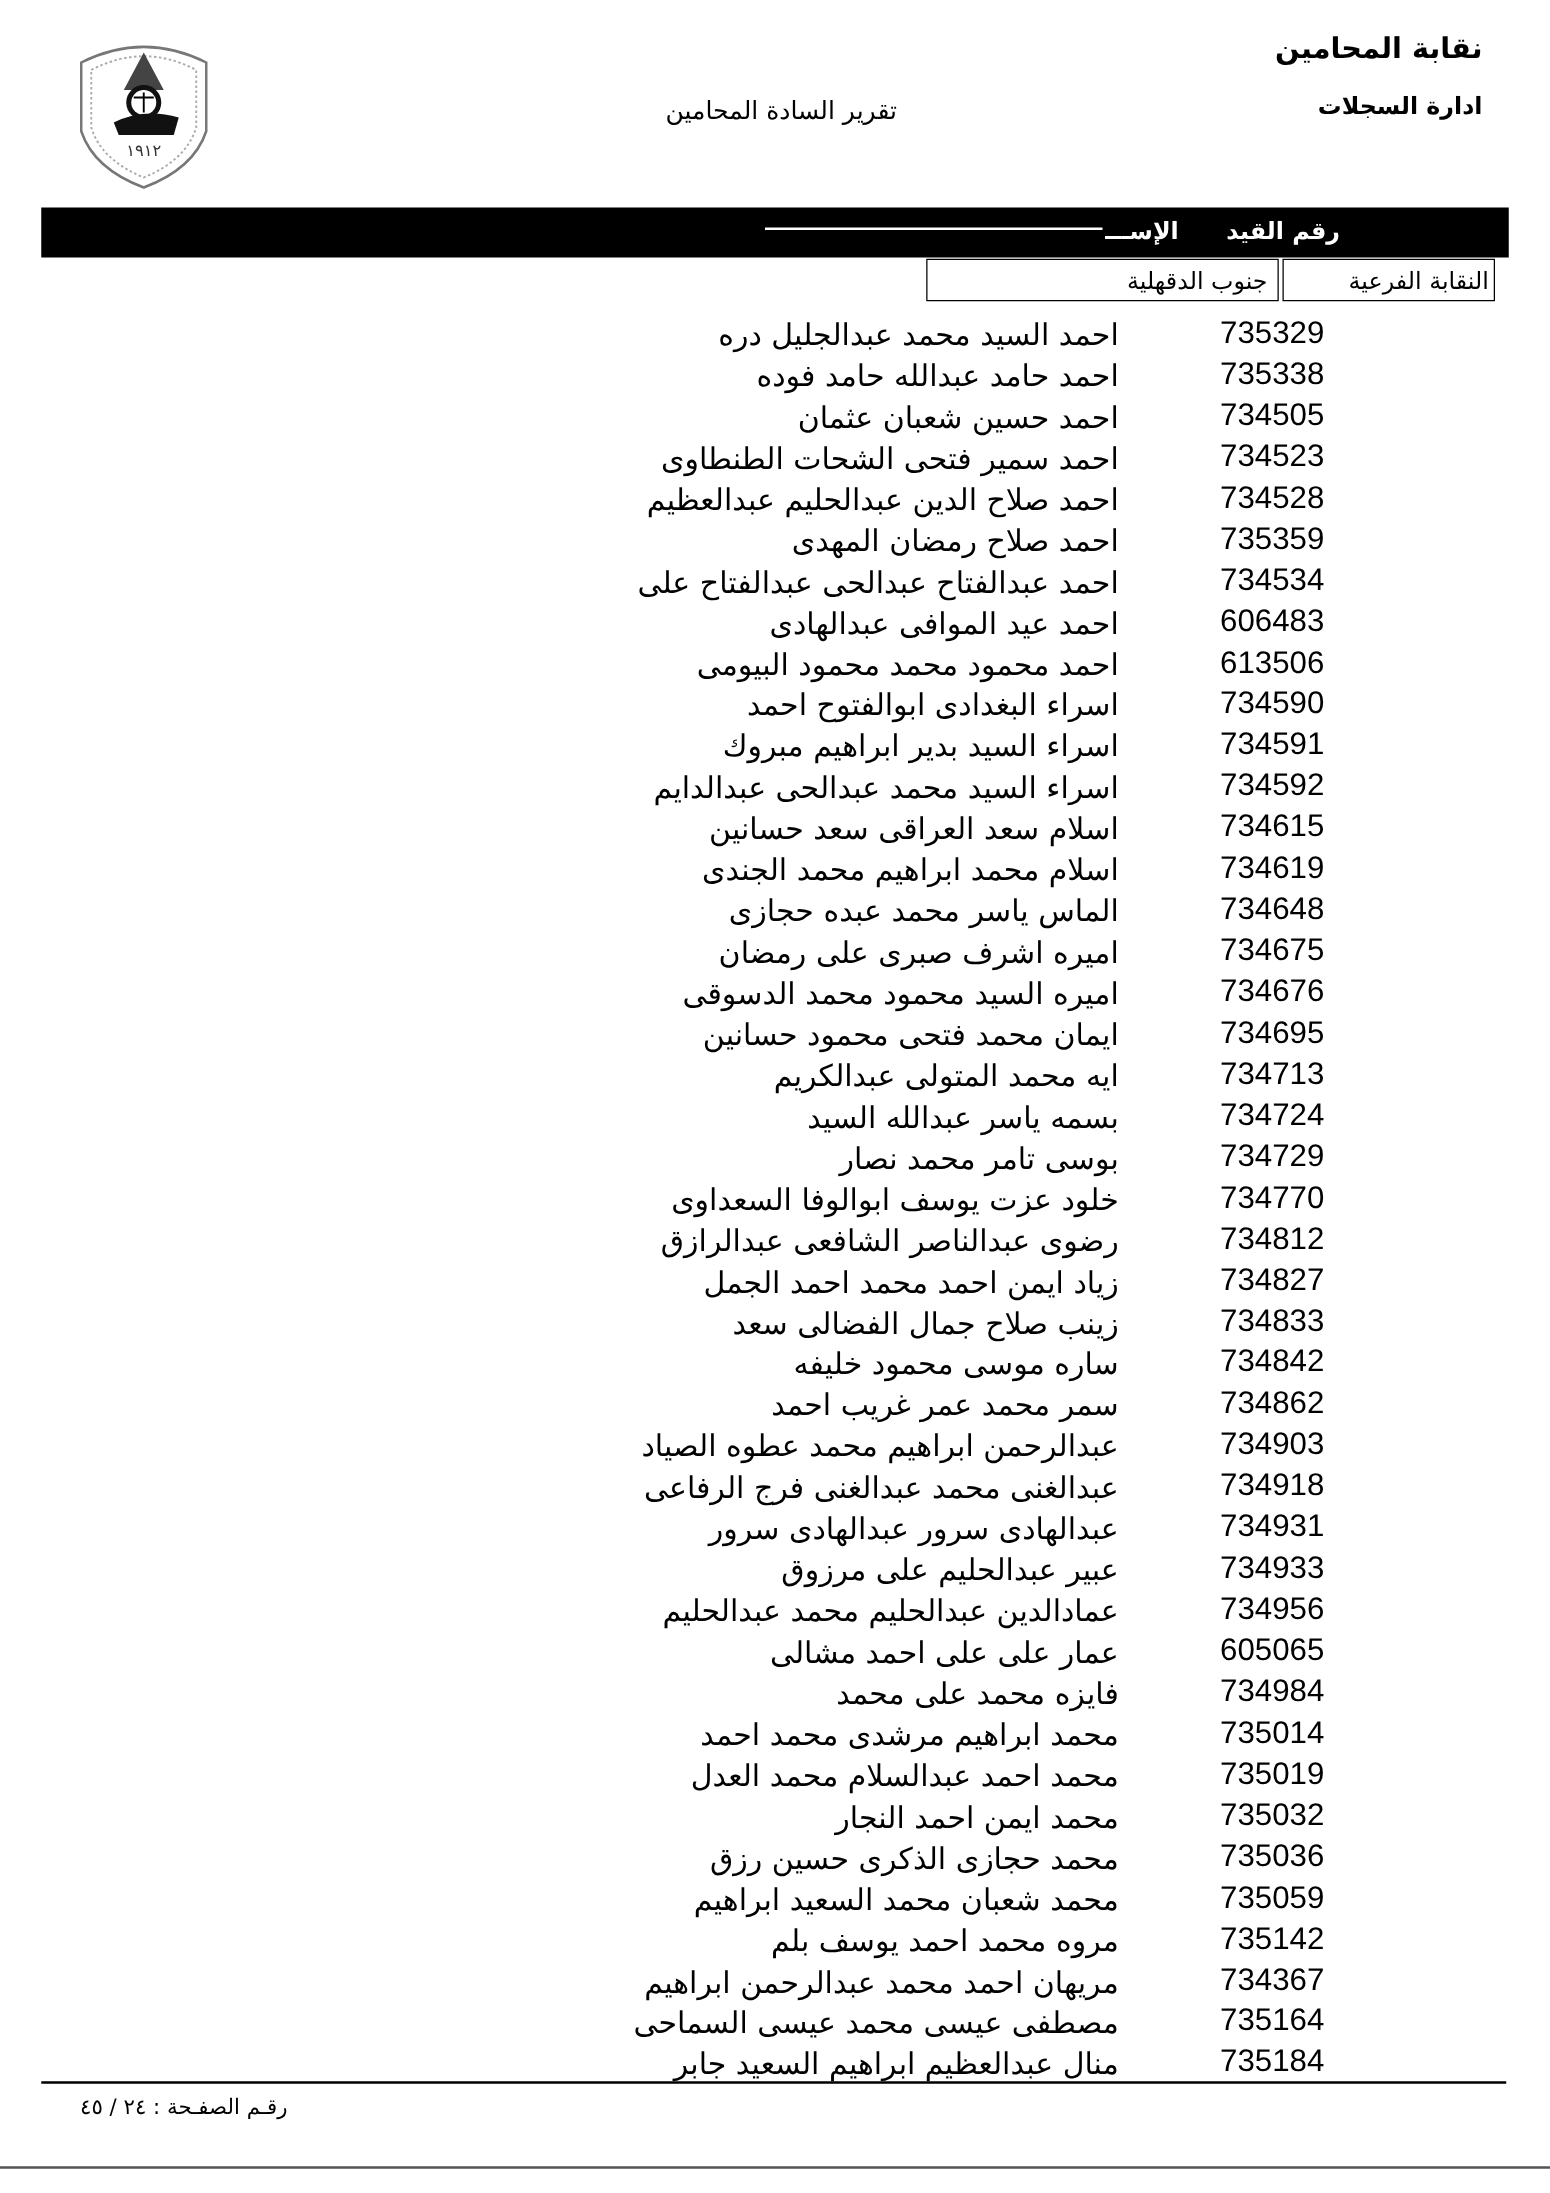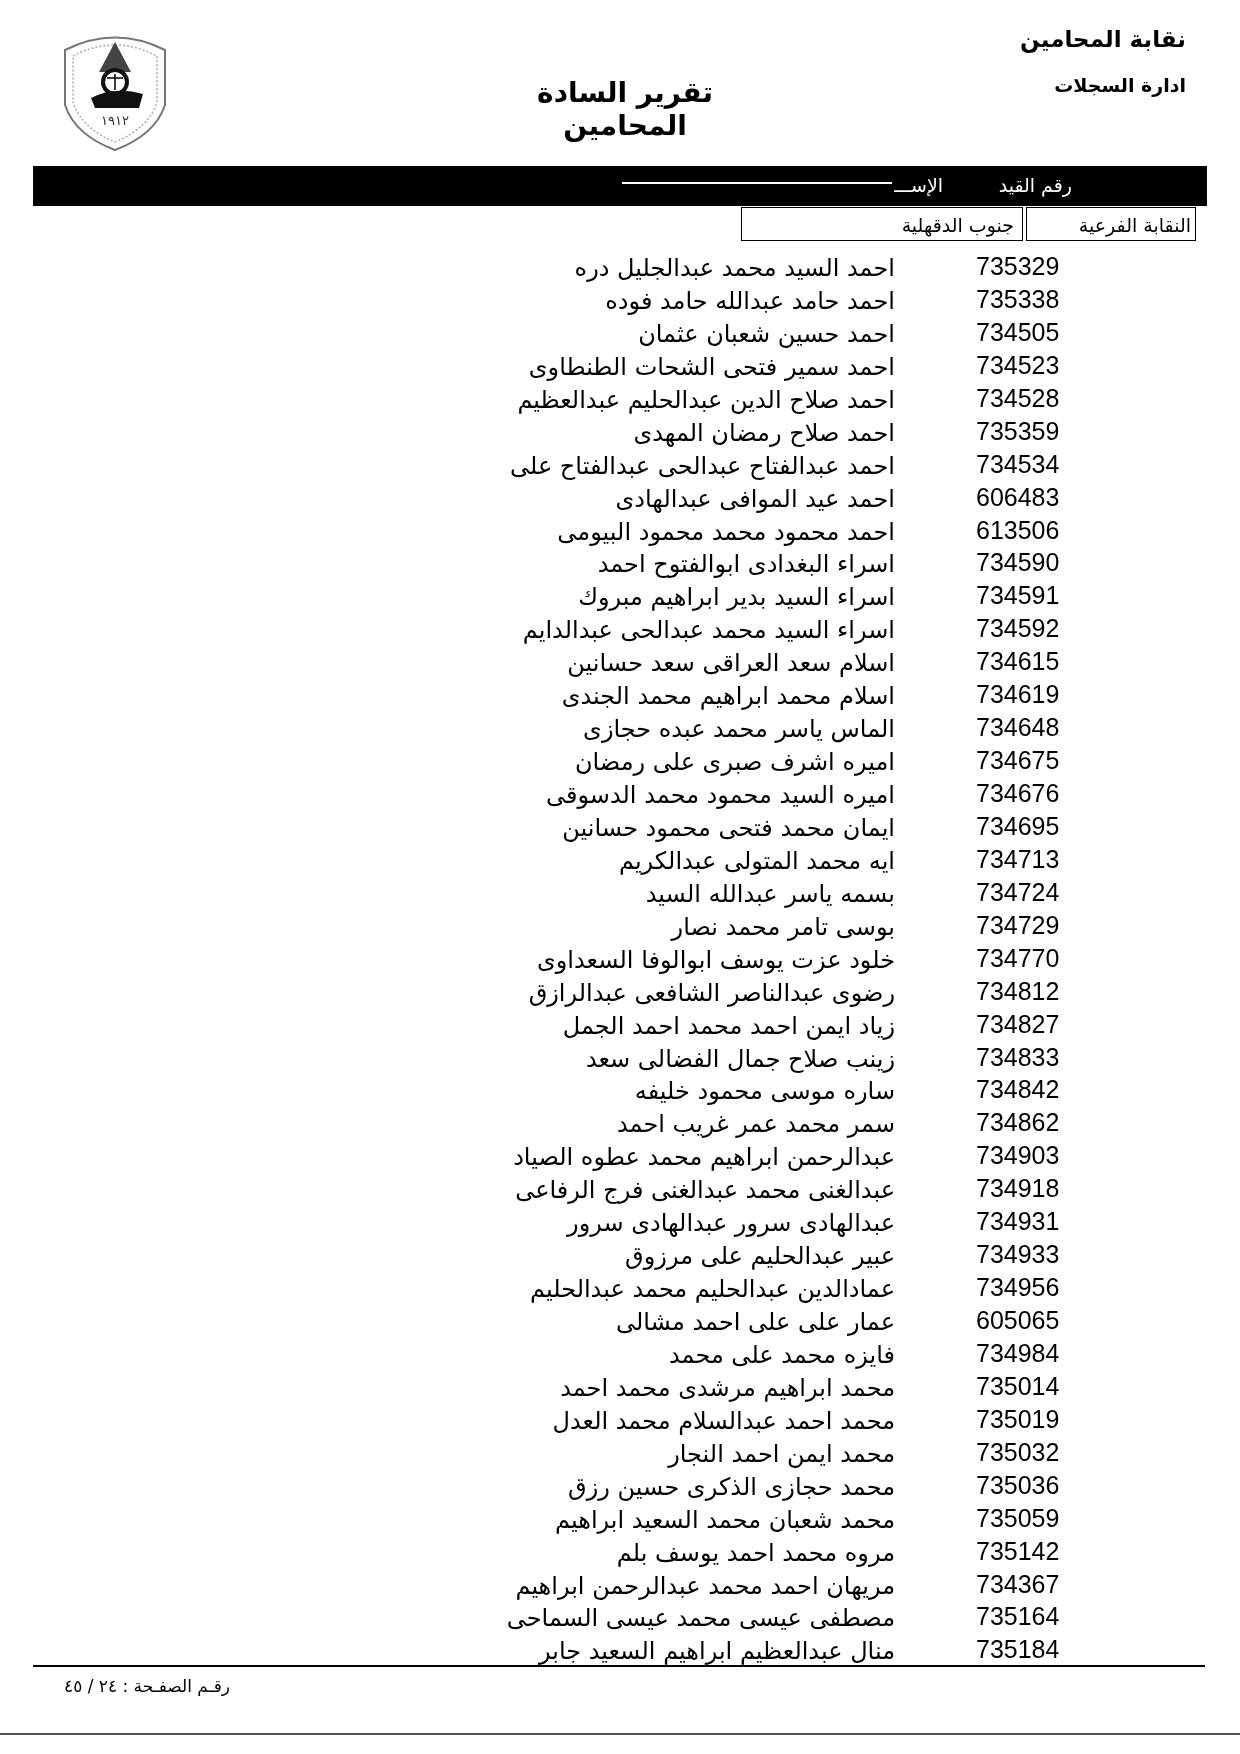--- a/index.html
+++ b/index.html
@@ -2,24 +2,24 @@
 <html><head>
 <meta charset="utf-8">
 <style>
   html, body { margin: 0; padding: 0; background: #ffffff; }
   body { width: 1240px; height: 1754px; position: relative; overflow: hidden;
          font-family: "DejaVu Sans", "Liberation Sans", sans-serif; color: #000; }
   .org { position: absolute; right: 54px; top: 24px; text-align: right; direction: rtl; }
   .org .l1 { font-size: 23px; font-weight: bold; line-height: 30px; }
   .org .l2 { font-size: 19px; font-weight: bold; line-height: 26px; margin-top: 18px; }
   .title { position: absolute; left: 480px; top: 76px; width: 290px; text-align: center;
-           direction: rtl; font-size: 28px; font-weight: bold; }
+           direction: rtl; font-size: 20px; font-weight: normal; }
   .logo { position: absolute; left: 55px; top: 20px; width: 120px; height: 135px; }
   .hdr-bar { position: absolute; left: 33px; top: 166px; width: 1174px; height: 40px; background: #000; }
-  .hdr-bar span { position: absolute; color: #fff; font-weight: normal; font-size: 19px; top: 8px; direction: rtl; }
+  .hdr-bar span { position: absolute; color: #fff; font-weight: bold; font-size: 19px; top: 8px; direction: rtl; }
   .h-reg { right: 135px; }
   .h-name { left: 620px; width: 290px; text-align: right; }
   .h-name .line { display: inline-block; width: 270px; border-bottom: 2px solid #fff; vertical-align: middle; margin-right: 2px; }
   .branch-row { position: absolute; top: 207px; height: 36px; right: 44px; width: 455px; direction: rtl; }
   .branch-label { position: absolute; right: 0; top: 0; width: 170px; height: 34px; border: 1.5px solid #000;
                   font-size: 19px; line-height: 34px; text-align: right; padding-right: 4px; box-sizing: border-box; }
   .branch-value { position: absolute; right: 173px; top: 0; width: 282px; height: 34px; border: 1.5px solid #000;
                   font-size: 19px; line-height: 34px; text-align: right; padding-right: 8px; box-sizing: border-box; }
   .rows { position: absolute; top: 250px; left: 0; width: 1240px; }
   .row { position: relative; height: 32.95px; }

